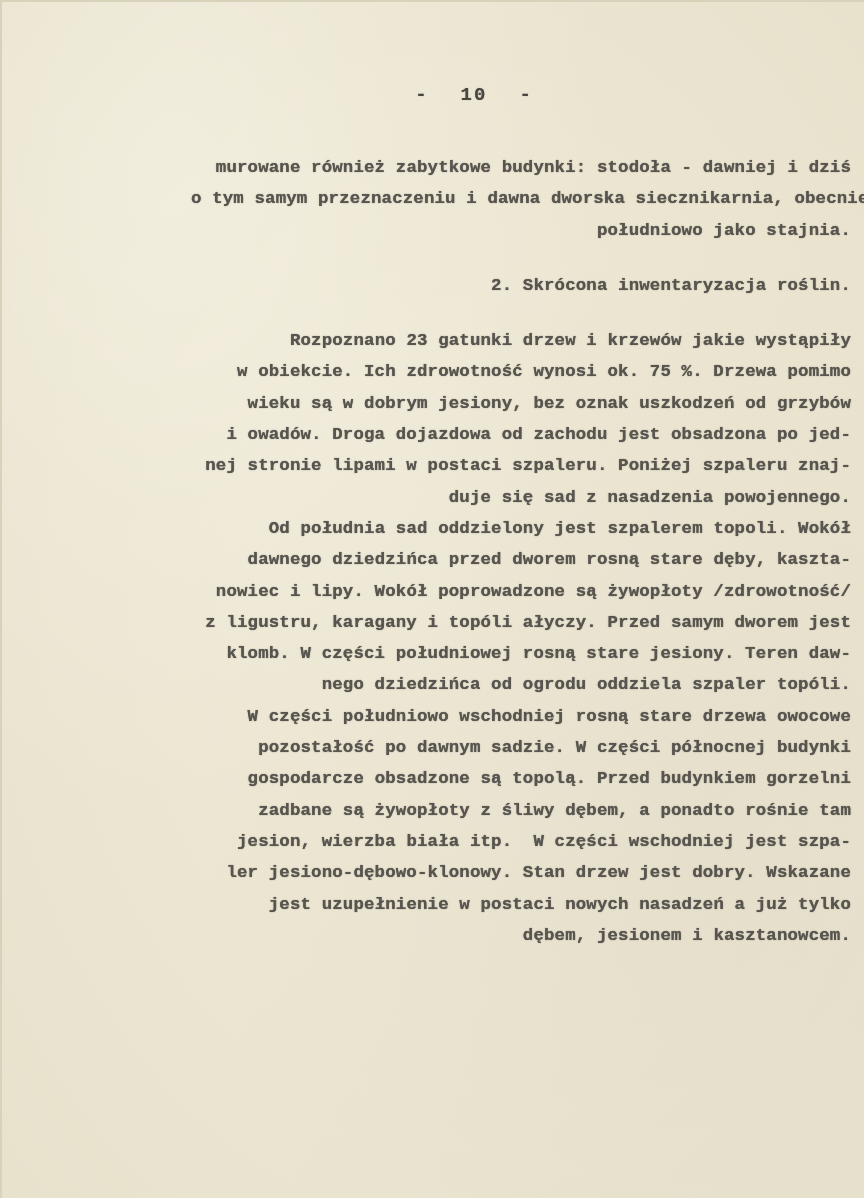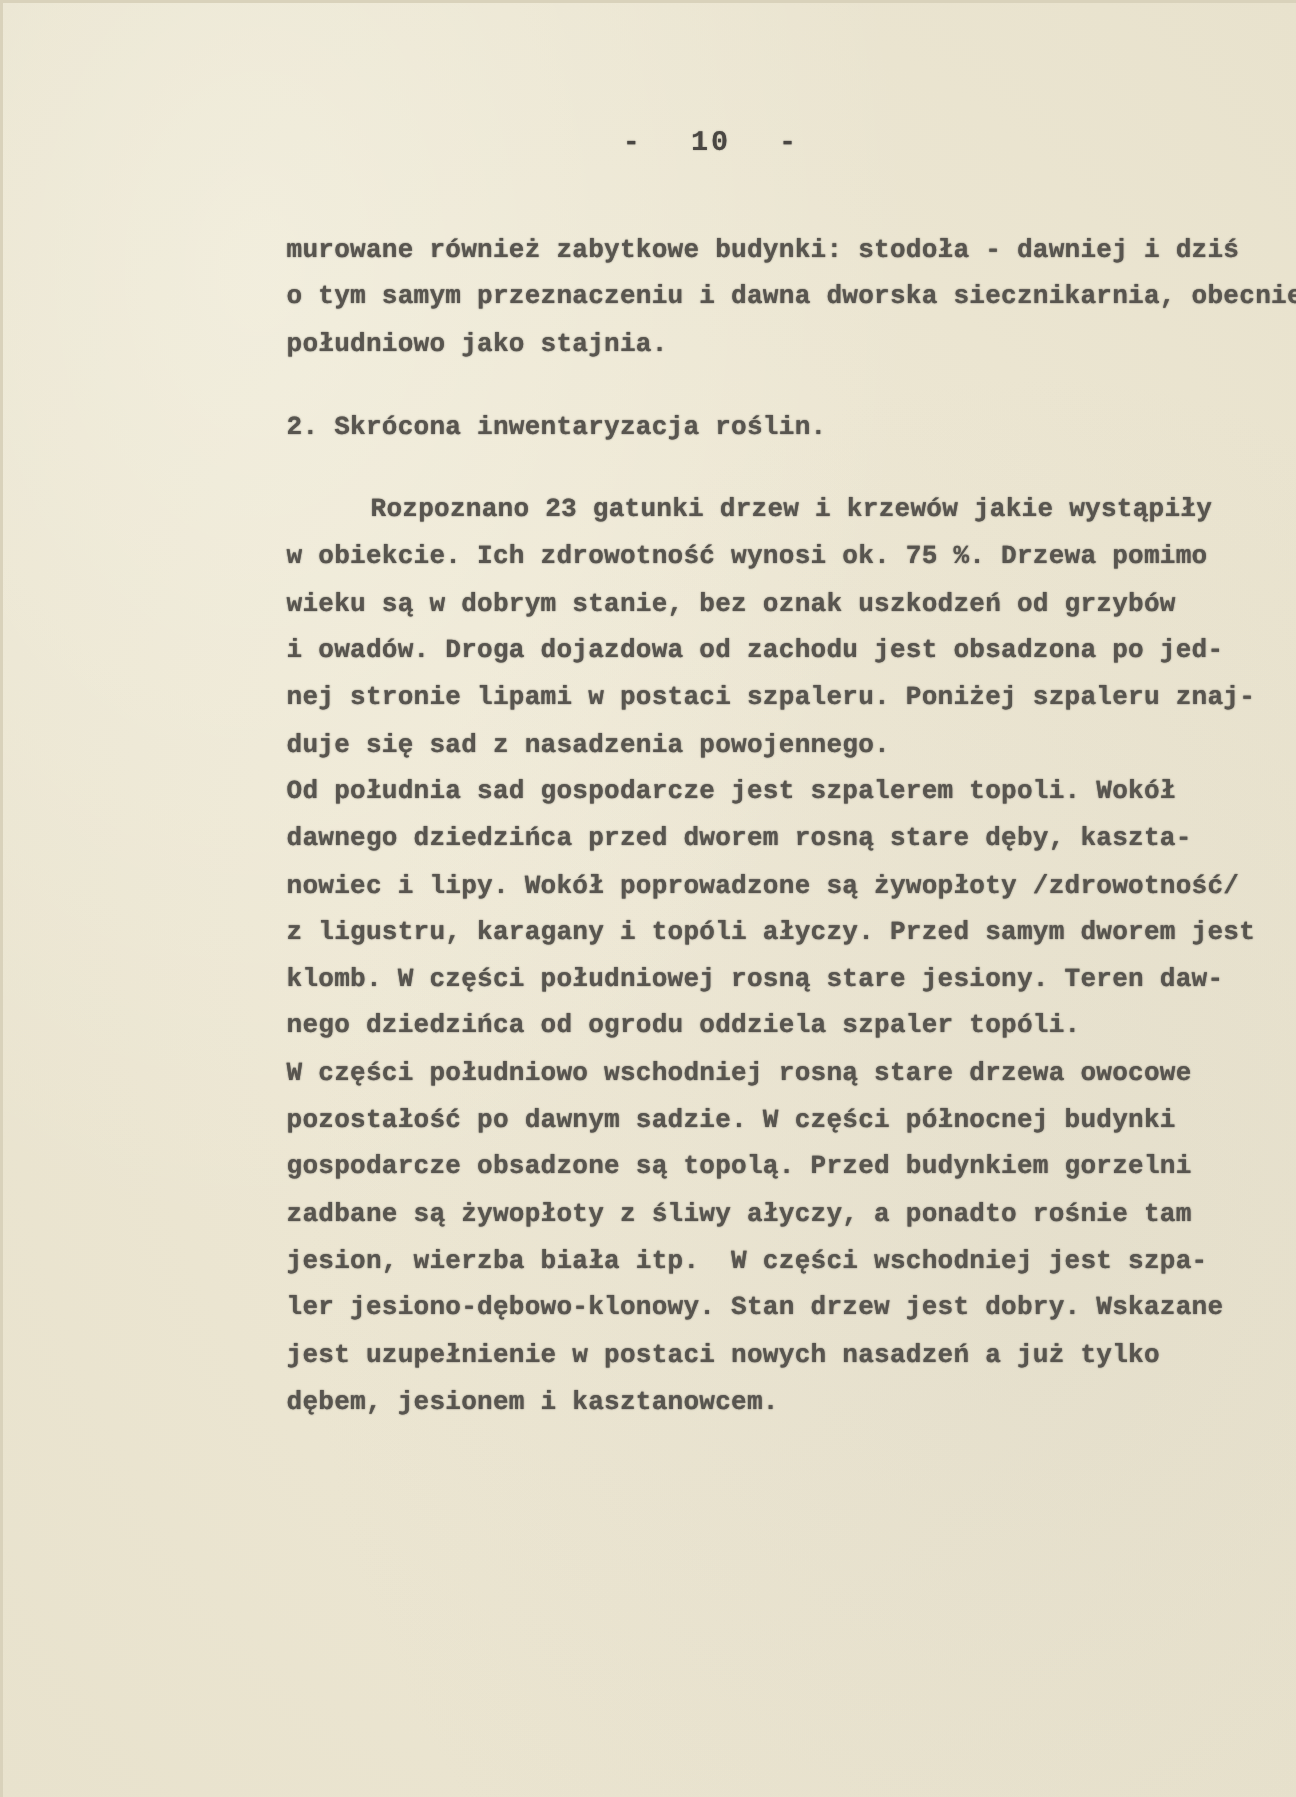--- a/index.html
+++ b/index.html
@@ -49,20 +49,21 @@
     font-size: 17.4px;
     font-weight: bold;
     color: #58554f;
     letter-spacing: 0.15px;
     text-shadow: 0 0 1.2px rgba(80,77,72,0.7), 0 0 0.5px rgba(80,77,72,0.5);
   }
   .line {
     height: 31.3px;
     line-height: 31.3px;
     white-space: pre;
+    text-align: right;
   }
   .gap {
     height: 24px;
   }
   .indent {
     padding-left: 56px;
   }
 </style>
 </head>
 <body>
@@ -83,40 +84,40 @@
 
     <div class="gap"></div>
 
     <div class="line">2. Skrócona inwentaryzacja roślin.</div>
 
     <div class="gap"></div>
 
     <div>
       <div class="line indent">Rozpoznano 23 gatunki drzew i krzewów jakie wystąpiły</div>
       <div class="line">w obiekcie. Ich zdrowotność wynosi ok. 75 %. Drzewa pomimo</div>
-      <div class="line">wieku są w dobrym stanie, bez oznak uszkodzeń od grzybów</div>
+      <div class="line">wieku są w dobrym jesiony, bez oznak uszkodzeń od grzybów</div>
       <div class="line">i owadów. Droga dojazdowa od zachodu jest obsadzona po jed-</div>
       <div class="line">nej stronie lipami w postaci szpaleru. Poniżej szpaleru znaj-</div>
       <div class="line">duje się sad z nasadzenia powojennego.</div>
     </div>
 
     <div>
-      <div class="line">Od południa sad gospodarcze jest szpalerem topoli. Wokół</div>
+      <div class="line">Od południa sad oddzielony jest szpalerem topoli. Wokół</div>
       <div class="line">dawnego dziedzińca przed dworem rosną stare dęby, kaszta-</div>
       <div class="line">nowiec i lipy. Wokół poprowadzone są żywopłoty /zdrowotność/</div>
       <div class="line">z ligustru, karagany i topóli ałyczy. Przed samym dworem jest</div>
       <div class="line">klomb. W części południowej rosną stare jesiony. Teren daw-</div>
       <div class="line">nego dziedzińca od ogrodu oddziela szpaler topóli.</div>
     </div>
 
     <div>
       <div class="line">W części południowo wschodniej rosną stare drzewa owocowe</div>
       <div class="line">pozostałość po dawnym sadzie. W części północnej budynki</div>
       <div class="line">gospodarcze obsadzone są topolą. Przed budynkiem gorzelni</div>
-      <div class="line">zadbane są żywopłoty z śliwy ałyczy, a ponadto rośnie tam</div>
+      <div class="line">zadbane są żywopłoty z śliwy dębem, a ponadto rośnie tam</div>
       <div class="line">jesion, wierzba biała itp.  W części wschodniej jest szpa-</div>
       <div class="line">ler jesiono-dębowo-klonowy. Stan drzew jest dobry. Wskazane</div>
       <div class="line">jest uzupełnienie w postaci nowych nasadzeń a już tylko</div>
       <div class="line">dębem, jesionem i kasztanowcem.</div>
     </div>
 
   </div>
 </div>
 
 </body></html>

